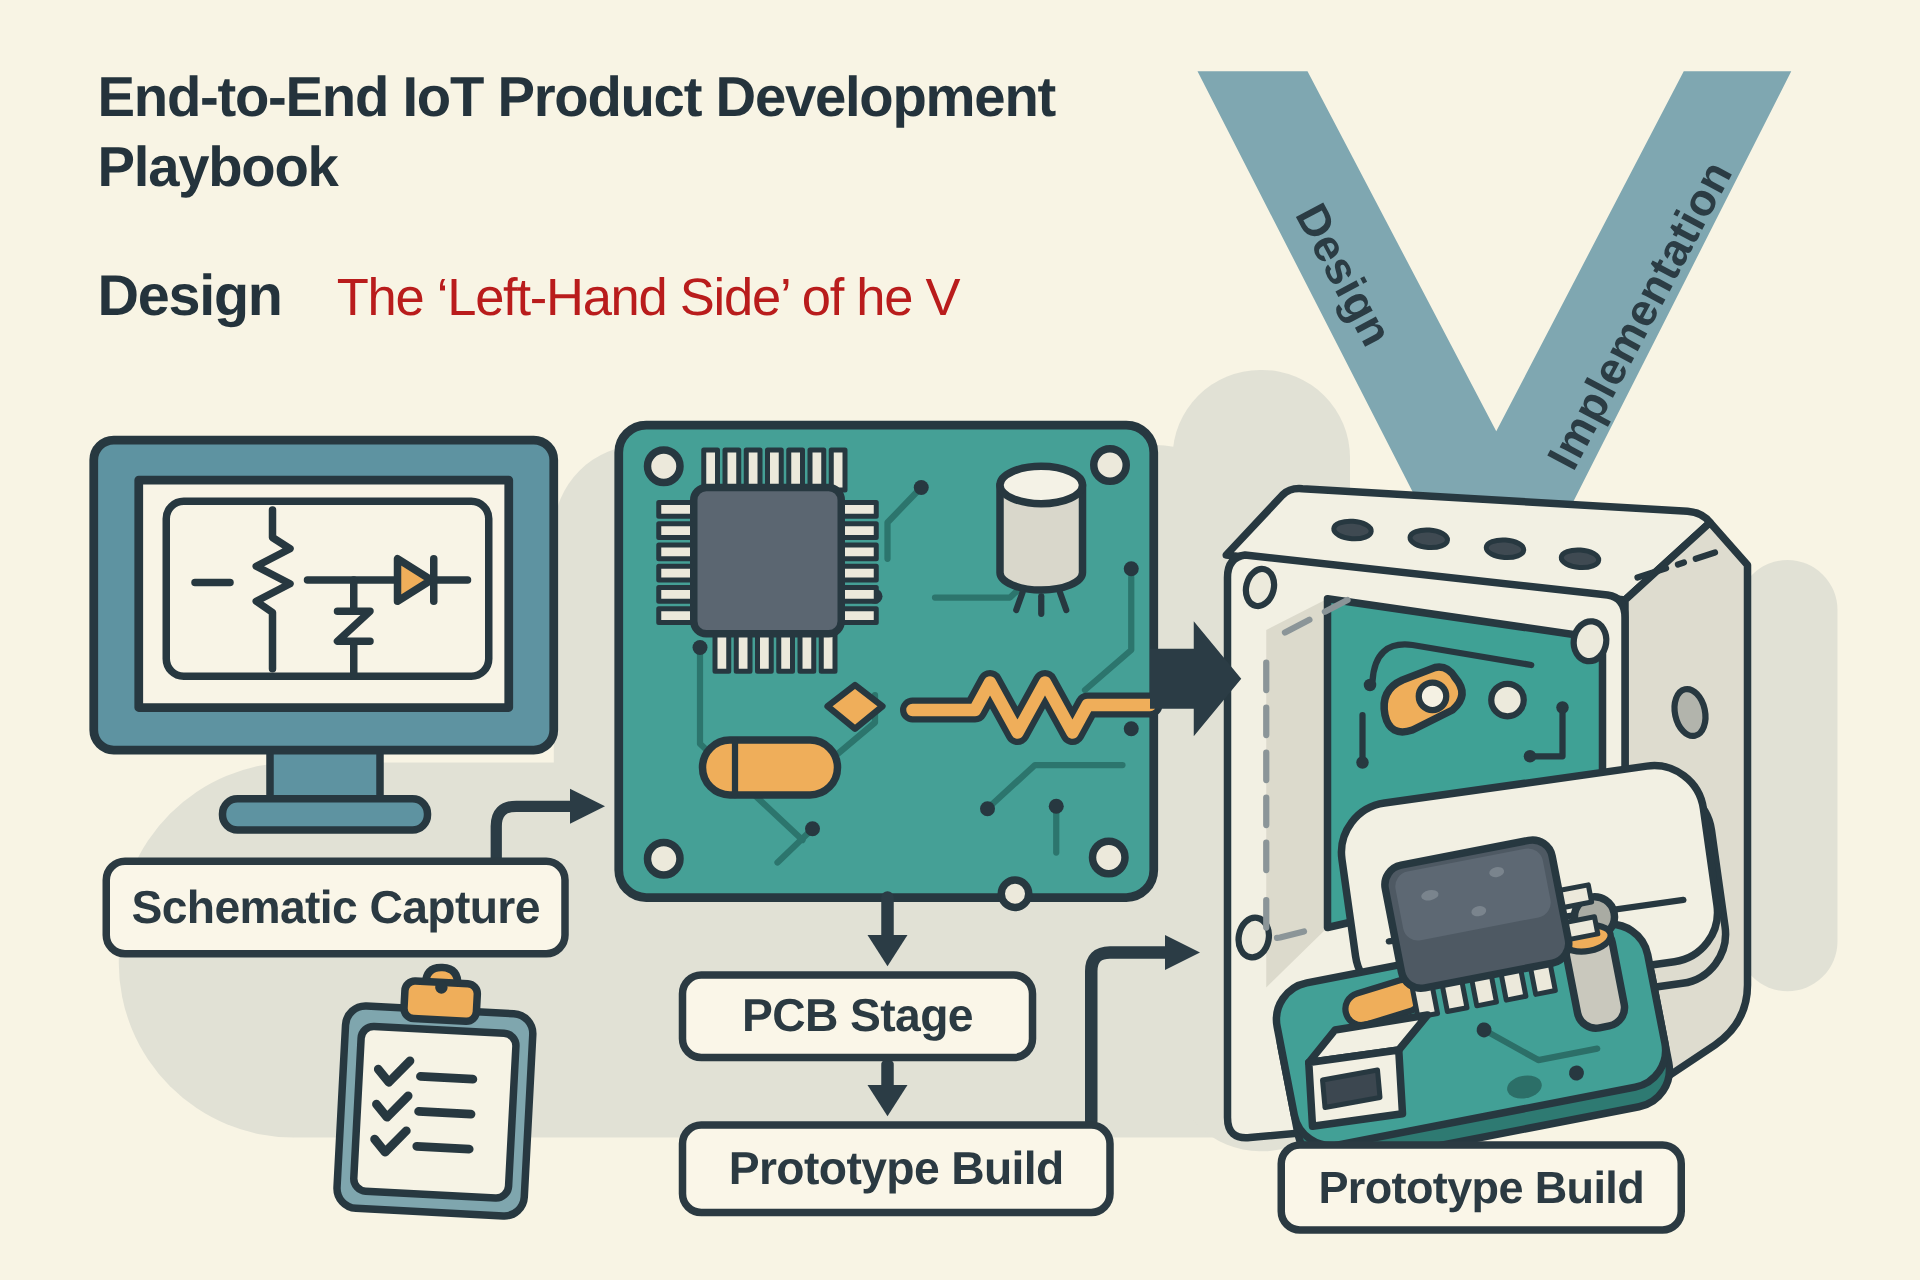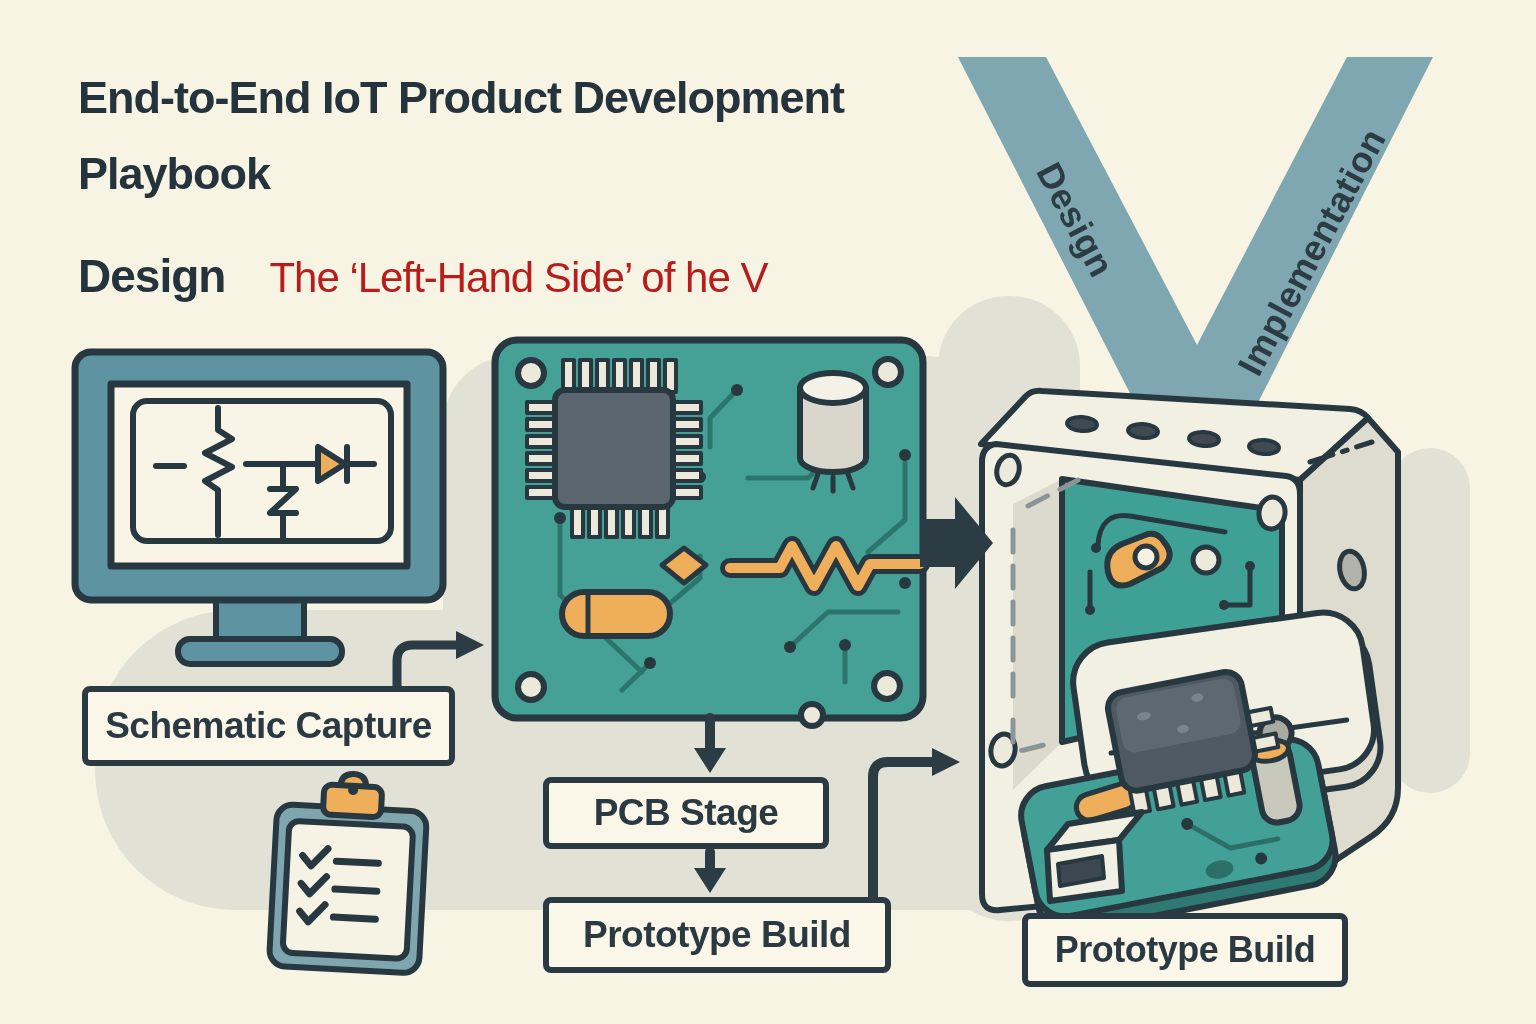--- a/index.html
+++ b/index.html
@@ -1,28 +1,28 @@
 <!DOCTYPE html>
 <html><head>
 <meta charset="utf-8">
 <style>
   html,body{margin:0;padding:0;}
   .stage{position:relative;width:1536px;height:1024px;background:#f8f4e4;overflow:hidden;
          font-family:"Liberation Sans",sans-serif;color:#24333c;}
   .stage svg{position:absolute;left:0;top:0;}
   .title-block{position:absolute;left:78px;top:50px;width:900px;z-index:5;}
-  .title-line{font-weight:700;font-size:45px;line-height:56px;letter-spacing:-1px;color:#24333c;margin-top:20px;}
+  .title-line{font-weight:700;font-size:45px;line-height:56px;letter-spacing:-1px;color:#24333c;}
   .stage-line{font-weight:700;font-size:46px;line-height:58px;letter-spacing:-1px;color:#24333c;margin-top:22px;}
   .stage-row{display:flex;align-items:baseline;gap:44px;}
   .stage-sub{font-weight:400;font-size:42px;letter-spacing:-1px;color:#b91c1c;margin-top:25px;}
   .v-label{position:absolute;z-index:4;font-weight:700;font-size:36px;color:#2b3c44;
            display:flex;align-items:center;justify-content:center;letter-spacing:0.5px;}
   .v-label.design{left:975px;top:195px;width:200px;height:50px;transform:rotate(62deg);}
   .v-label.implementation{left:1147px;top:227px;width:330px;height:50px;transform:rotate(-62deg);}
-  .flow-box{position:absolute;z-index:6;background:#faf6e8;border:6px solid #2b3a42;border-radius:8px;
+  .flow-box{position:absolute;z-index:6;background:#faf6e8;border:6px solid #2b3a42;border-radius:18px;
             display:flex;align-items:center;justify-content:center;font-weight:700;font-size:37px;
             letter-spacing:-0.5px;color:#2b3a42;box-sizing:border-box;}
   .box-schematic{left:82px;top:686px;width:373px;height:80px;}
   .box-pcb-layout{left:543px;top:777px;width:286px;height:72px;}
   .box-proto-left{left:543px;top:897px;width:348px;height:76px;}
   .box-proto-right{left:1022px;top:913px;width:326px;height:74px;font-size:36px;}
 </style>
 </head>
 <body>
 

